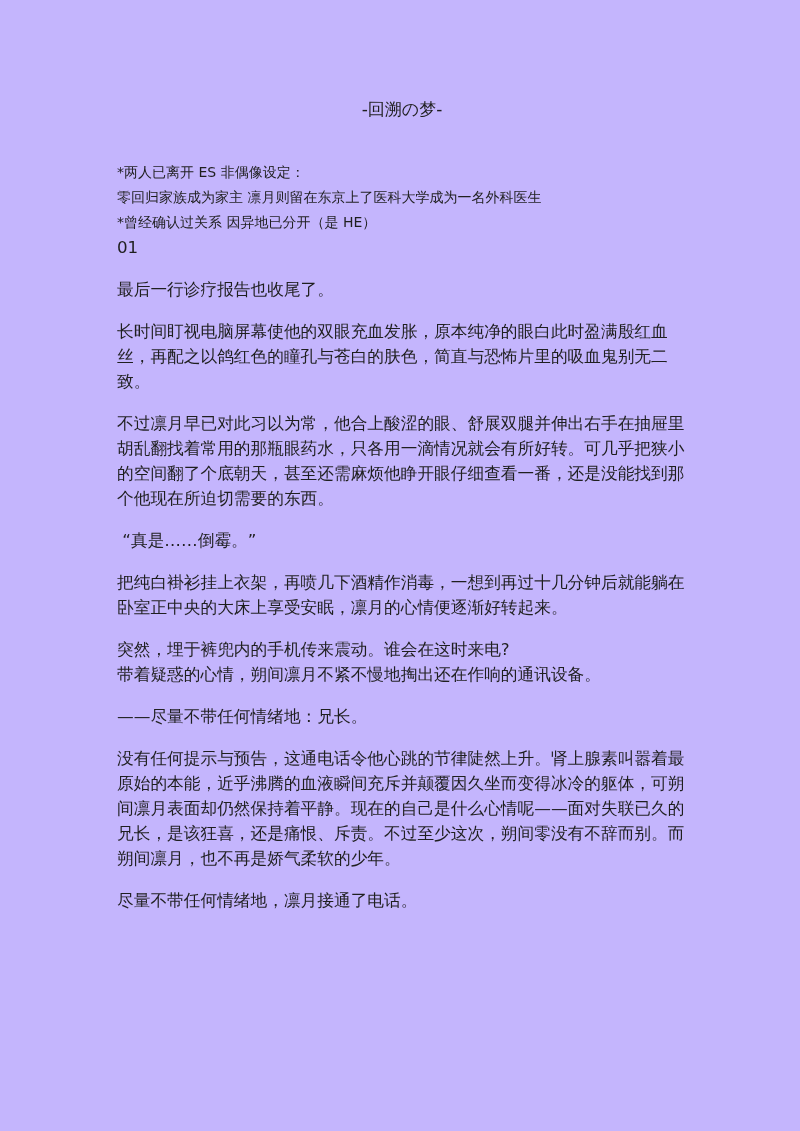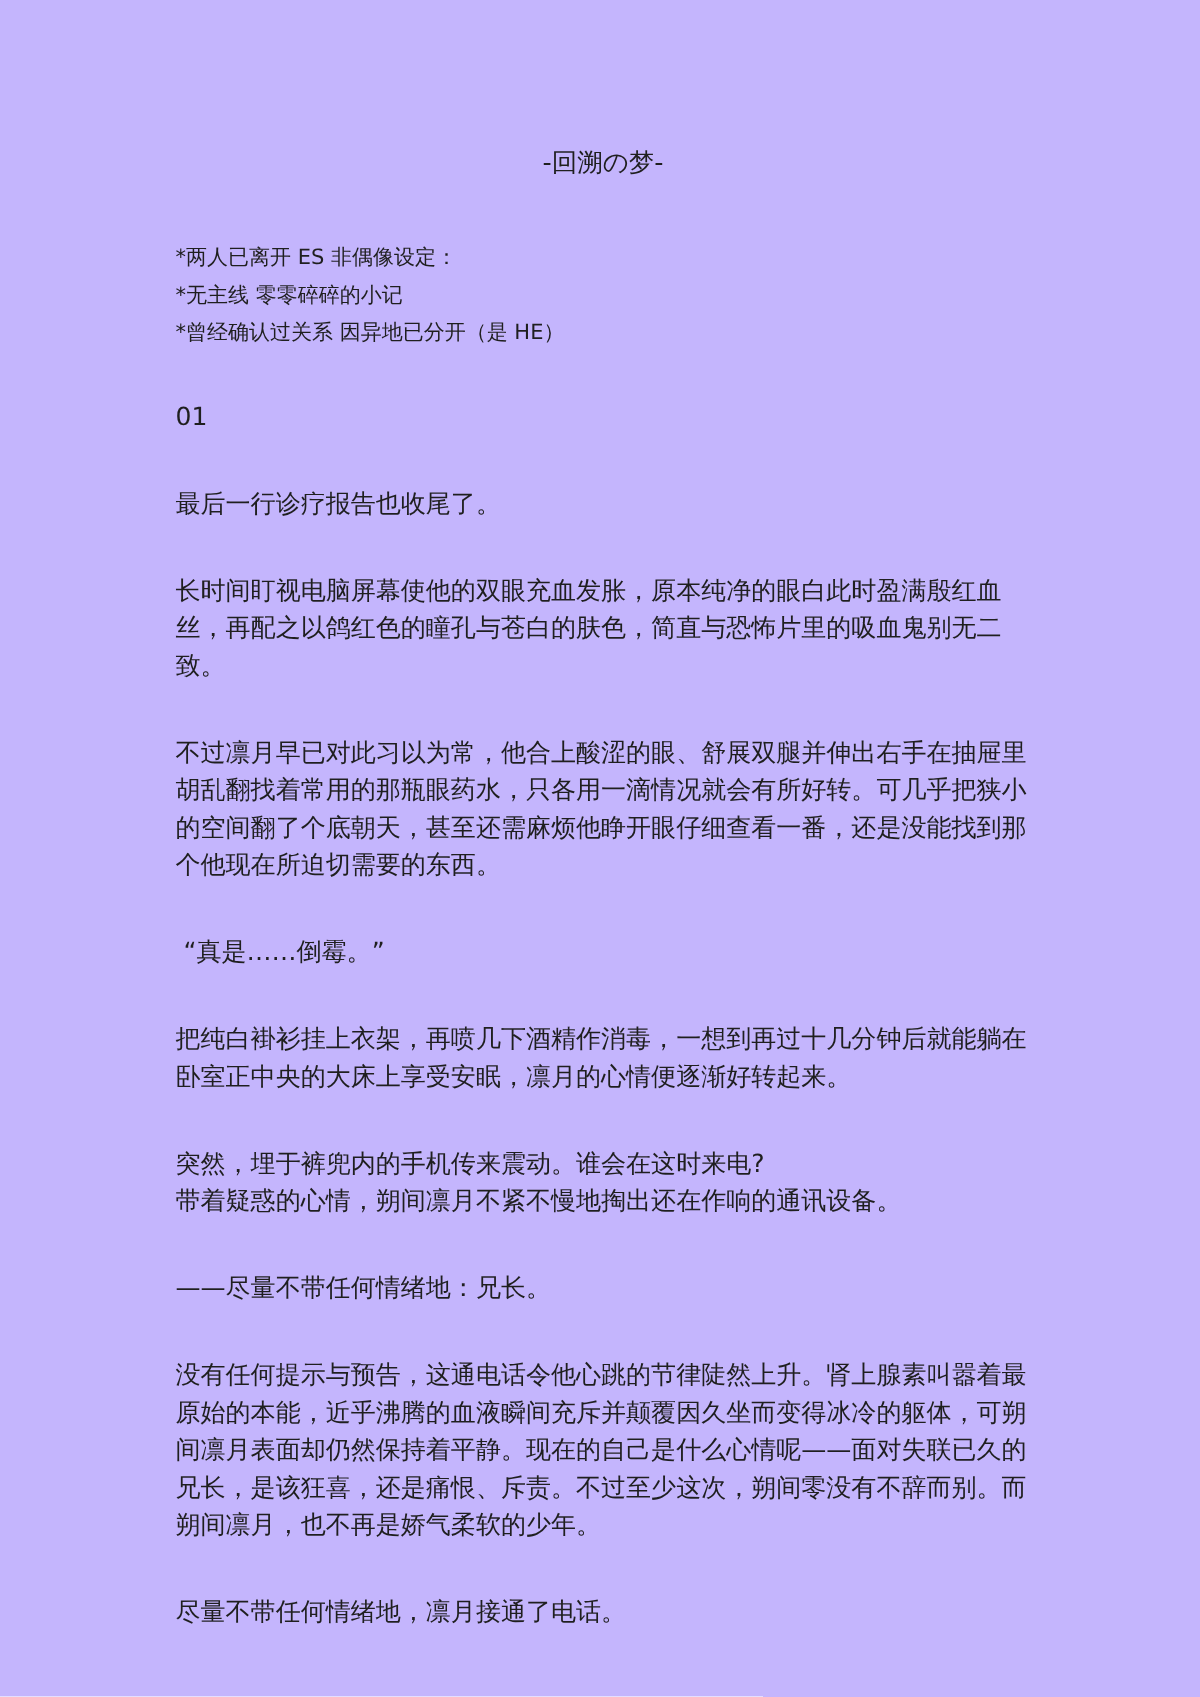--- a/index.html
+++ b/index.html
@@ -27,46 +27,45 @@
   }
   .notes {
     margin-top: 38px;
     font-size: 14px;
     line-height: 25px;
   }
   .notes .note-line {
     white-space: pre-line;
   }
   .chapter {
-    margin-top: 30px;
     font-size: 16.7px;
     line-height: 25px;
   }
   .story {
     font-size: 16.7px;
     line-height: 25px;
   }
   .story .para {
-    margin-top: 33px;
+    margin-top: 17px;
     white-space: pre-line;
     text-align: left;
     letter-spacing: 0;
   }
 </style>
 </head>
 <body>
 
 <div class="page">
   <div class="content">
 
     <h1 class="doc-title">-回溯の梦-</h1>
 
     <div class="notes">
         <div class="note-line">*两人已离开 ES 非偶像设定：</div>
-        <div class="note-line">*无主线 零零碎碎的小记</div>
+        <div class="note-line">零回归家族成为家主 凛月则留在东京上了医科大学成为一名外科医生</div>
         <div class="note-line">*曾经确认过关系 因异地已分开（是 HE）</div>
       </div>
 
     <div class="chapter">01</div>
 
     <div class="story">
         <div class="para">最后一行诊疗报告也收尾了。</div>
         <div class="para">长时间盯视电脑屏幕使他的双眼充血发胀，原本纯净的眼白此时盈满殷红血丝，再配之以鸽红色的瞳孔与苍白的肤色，简直与恐怖片里的吸血鬼别无二致。</div>
         <div class="para">不过凛月早已对此习以为常，他合上酸涩的眼、舒展双腿并伸出右手在抽屉里胡乱翻找着常用的那瓶眼药水，只各用一滴情况就会有所好转。可几乎把狭小的空间翻了个底朝天，甚至还需麻烦他睁开眼仔细查看一番，还是没能找到那个他现在所迫切需要的东西。</div>
         <div class="para">&nbsp;“真是……倒霉。”</div>

